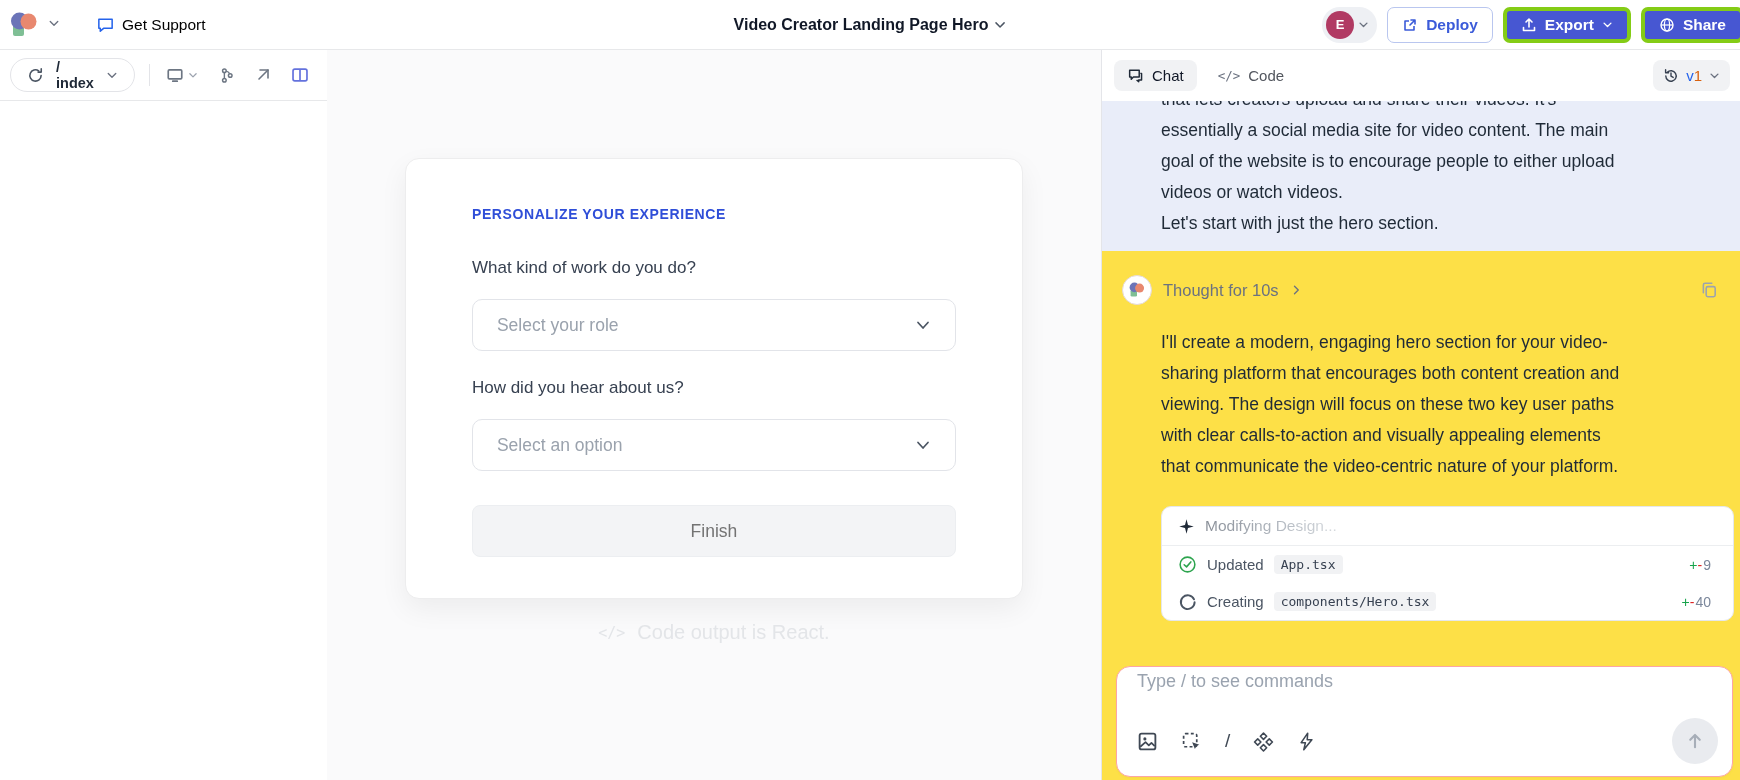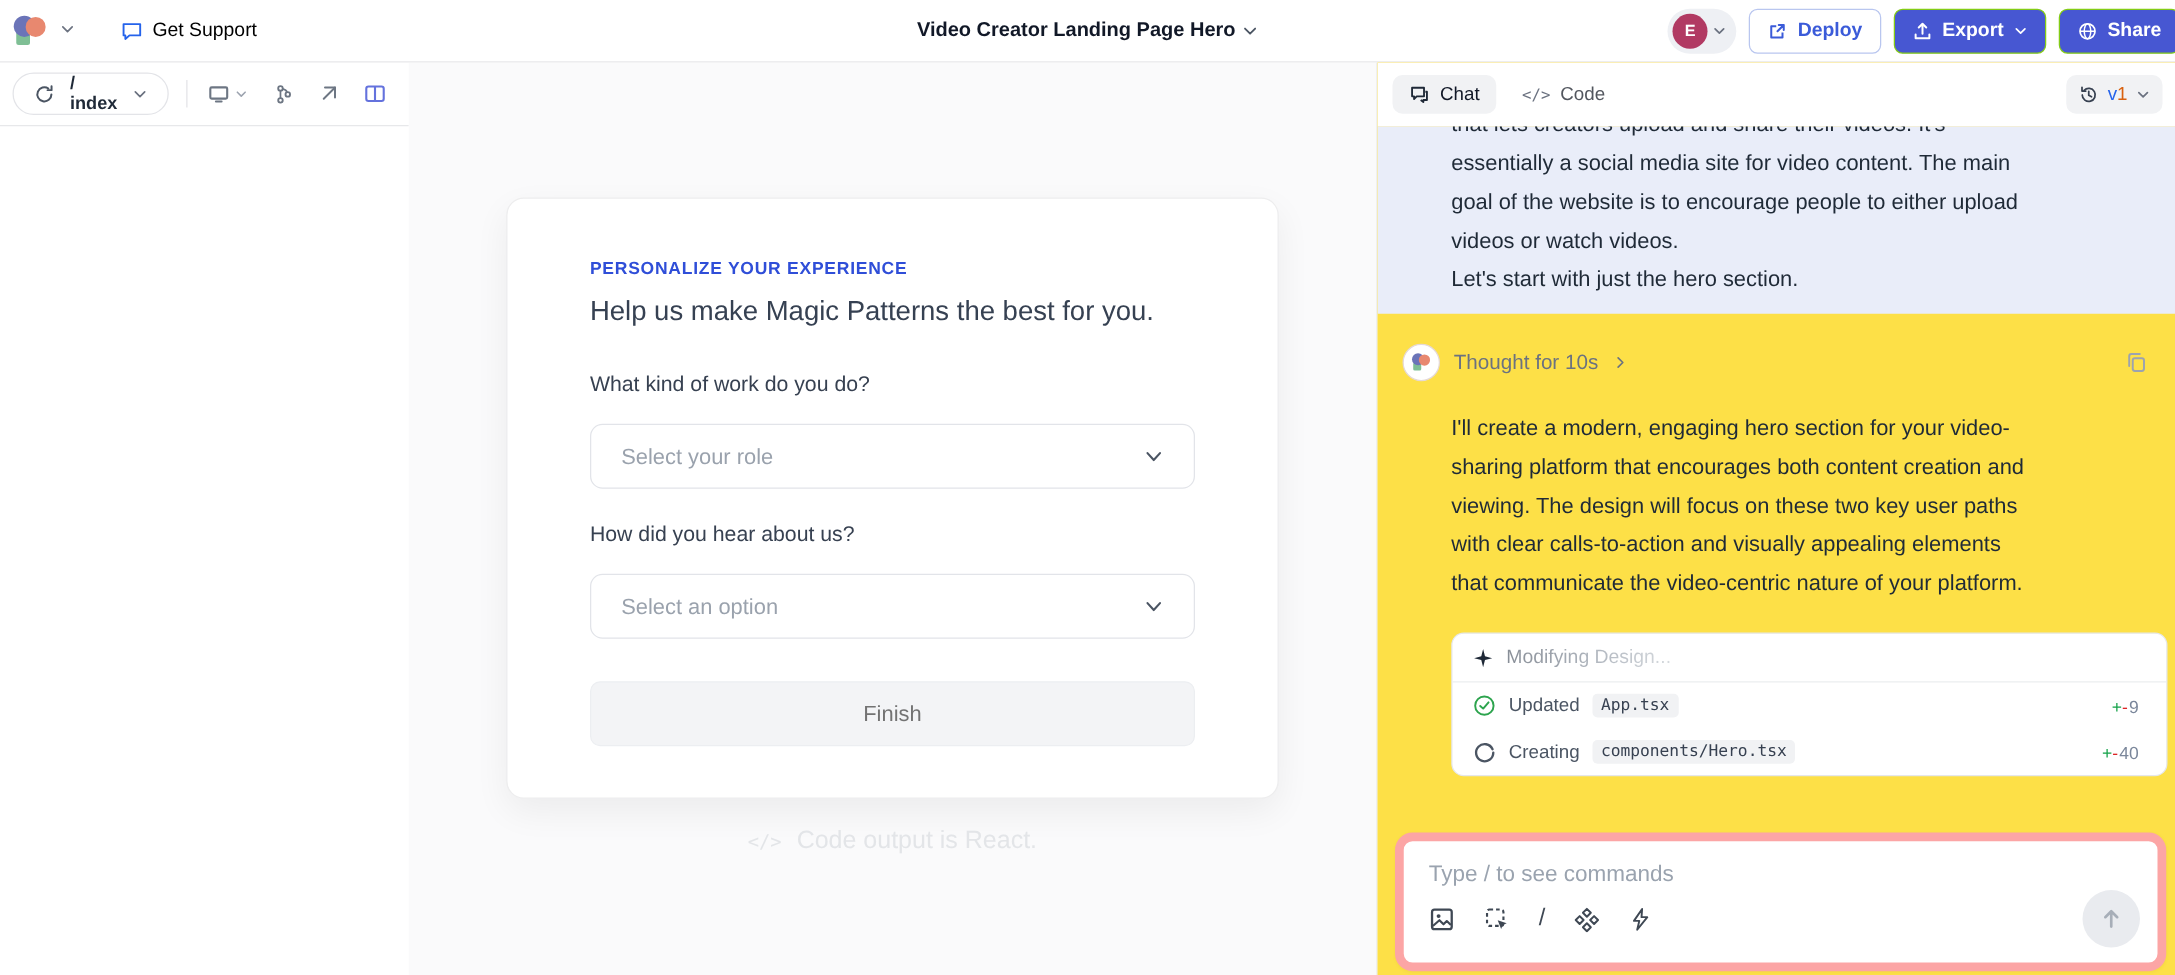--- a/index.html
+++ b/index.html
@@ -12,21 +12,21 @@
   .tb-left { display:flex; align-items:center; gap:8px; }
   .logo-chevron { background:none; border:none; cursor:pointer; display:flex; align-items:center; padding:2px; }
   .support-link { display:flex; align-items:flex-end; gap:7px; color:#000000; font-size:15.5px; font-weight:500; margin-left:26px; background:none; border:none; cursor:pointer; }
   .tb-center { position:absolute; left:50%; transform:translateX(-50%); display:flex; align-items:center; gap:5px; cursor:pointer; }
   .tb-title { font-size:16px; font-weight:700; color:#111827; white-space:nowrap; }
   .tb-right { margin-left:auto; display:flex; align-items:center; gap:10px; }
   .avatar-pill { display:flex; align-items:center; gap:4px; background:#eef0f4; border:none; border-radius:18px; padding:4px 8px 4px 4px; cursor:pointer; }
   .avatar-circle { width:28px; height:28px; border-radius:50%; background:#b13a63; color:#fff; font-size:13px; font-weight:700; display:flex; align-items:center; justify-content:center; }
   .btn { display:flex; align-items:center; gap:8px; height:36px; padding:0 14px; border-radius:7px; font-size:15.5px; font-weight:600; cursor:pointer; font-family:"Liberation Sans",sans-serif; }
   .btn-outline { background:#fff; border:1px solid #b9c6ef; color:#3b5bd9; }
-  .btn-solid { background:#4757d2; border:1px solid #84cc16; color:#fff; }
+  .btn-solid { background:#4757d2; border:4px solid #84cc16; color:#fff; }
   .btn-share { margin-right:-4px; }
 
   
   .body-row { flex:1; display:flex; min-height:0; }
 
   
   .preview-pane { width:1102px; flex:0 0 1102px; border-right:1px solid #e4e5e9; display:flex; background:#fff; }
   .preview-toolbar { height:51px; flex:0 0 51px; display:flex; align-items:center; padding:0 12px 0 10px; gap:14px; border-bottom:1px solid #e7e8ea; background:#fff; }
   .url-bar { flex:1; height:34px; border:1px solid #e3e4e8; border-radius:17px; display:flex; align-items:center; gap:12px; padding:0 16px; background:#fff; cursor:pointer; }
   .url-path { font-size:14.5px; font-weight:700; color:#1f2937; }
@@ -70,21 +70,21 @@
   .task-header { display:flex; align-items:center; gap:10px; padding:10px 16px; border-bottom:1px solid #eceef0; }
   .task-header-label { font-size:15.5px; font-weight:500; background:linear-gradient(90deg,#878d96 0%,#b2b8c0 55%,#d6dade 100%); -webkit-background-clip:text; background-clip:text; color:transparent; }
   .task-row { display:flex; align-items:center; gap:10px; padding:9px 22px 9px 16px; cursor:pointer; }
   .task-action { font-size:15px; color:#4b5563; }
   .file-chip { font-family:"DejaVu Sans Mono",monospace; font-size:13px; background:#f1f2f4; border-radius:4px; padding:2px 7px; color:#374151; cursor:pointer; }
   .diff { margin-left:auto; font-size:14px; display:flex; align-items:center; }
   .diff-plus { color:#16a34a; }
   .diff-minus { color:#dc2626; }
   .diff-count { color:#7b879b; margin-left:1px; }
 
-  .chat-input { position:absolute; left:14px; right:7px; top:616px; height:111px; border:7px solid #fca5a5; border-radius:14px; background:#fff; box-shadow:0 1px 3px rgba(0,0,0,0.03); padding:16px 20px; }
+  .chat-input { position:absolute; left:14px; right:7px; top:616px; height:111px; border:1px solid #fca5a5; border-radius:14px; background:#fff; box-shadow:0 1px 3px rgba(0,0,0,0.03); padding:4px 20px; }
   .chat-textarea { width:100%; height:36px; border:none; outline:none; resize:none; font-family:"Liberation Sans",sans-serif; font-size:18px; color:#111827; background:transparent; }
   .chat-textarea::placeholder { color:#9aa3af; }
   .input-icon-row { position:absolute; left:20px; right:14px; bottom:12px; display:flex; align-items:center; gap:23px; }
   .in-icon { background:none; border:none; cursor:pointer; color:#3f4854; display:flex; align-items:center; padding:0; }
   .slash-glyph { font-size:19px; color:#3f4854; font-style:normal; }
   .send-btn { margin-left:auto; width:46px; height:46px; border-radius:50%; background:#e9ebef; border:none; cursor:pointer; display:flex; align-items:center; justify-content:center; color:#a7aeb8; }
 </style>
 </head>
 <body>
 
@@ -228,21 +228,20 @@
                   <path d="M8 2.8v10.4" stroke="#6472dd" stroke-width="1.5"></path>
                 </svg>
             </span>
           </button>
         </div>
       </div>
 
       <div class="canvas">
         <div class="modal">
           <div class="eyebrow">PERSONALIZE YOUR EXPERIENCE</div>
-          <div class="modal-heading">Help us make Magic Patterns the best for you.</div>
           <div class="q-label q1">What kind of work do you do?</div>
           <div class="select">
             <span class="select-value">Select your role</span>
             <span style="display:flex;">
               <svg width="16" height="16" viewBox="0 0 16 16">
                   <polyline points="3,5.5 8,11 13,5.5" fill="none" stroke="#4b5563" stroke-width="1.7" stroke-linecap="round" stroke-linejoin="round"></polyline>
                 </svg>
             </span>
           </div>
           <div class="q-label q2">How did you hear about us?</div>

